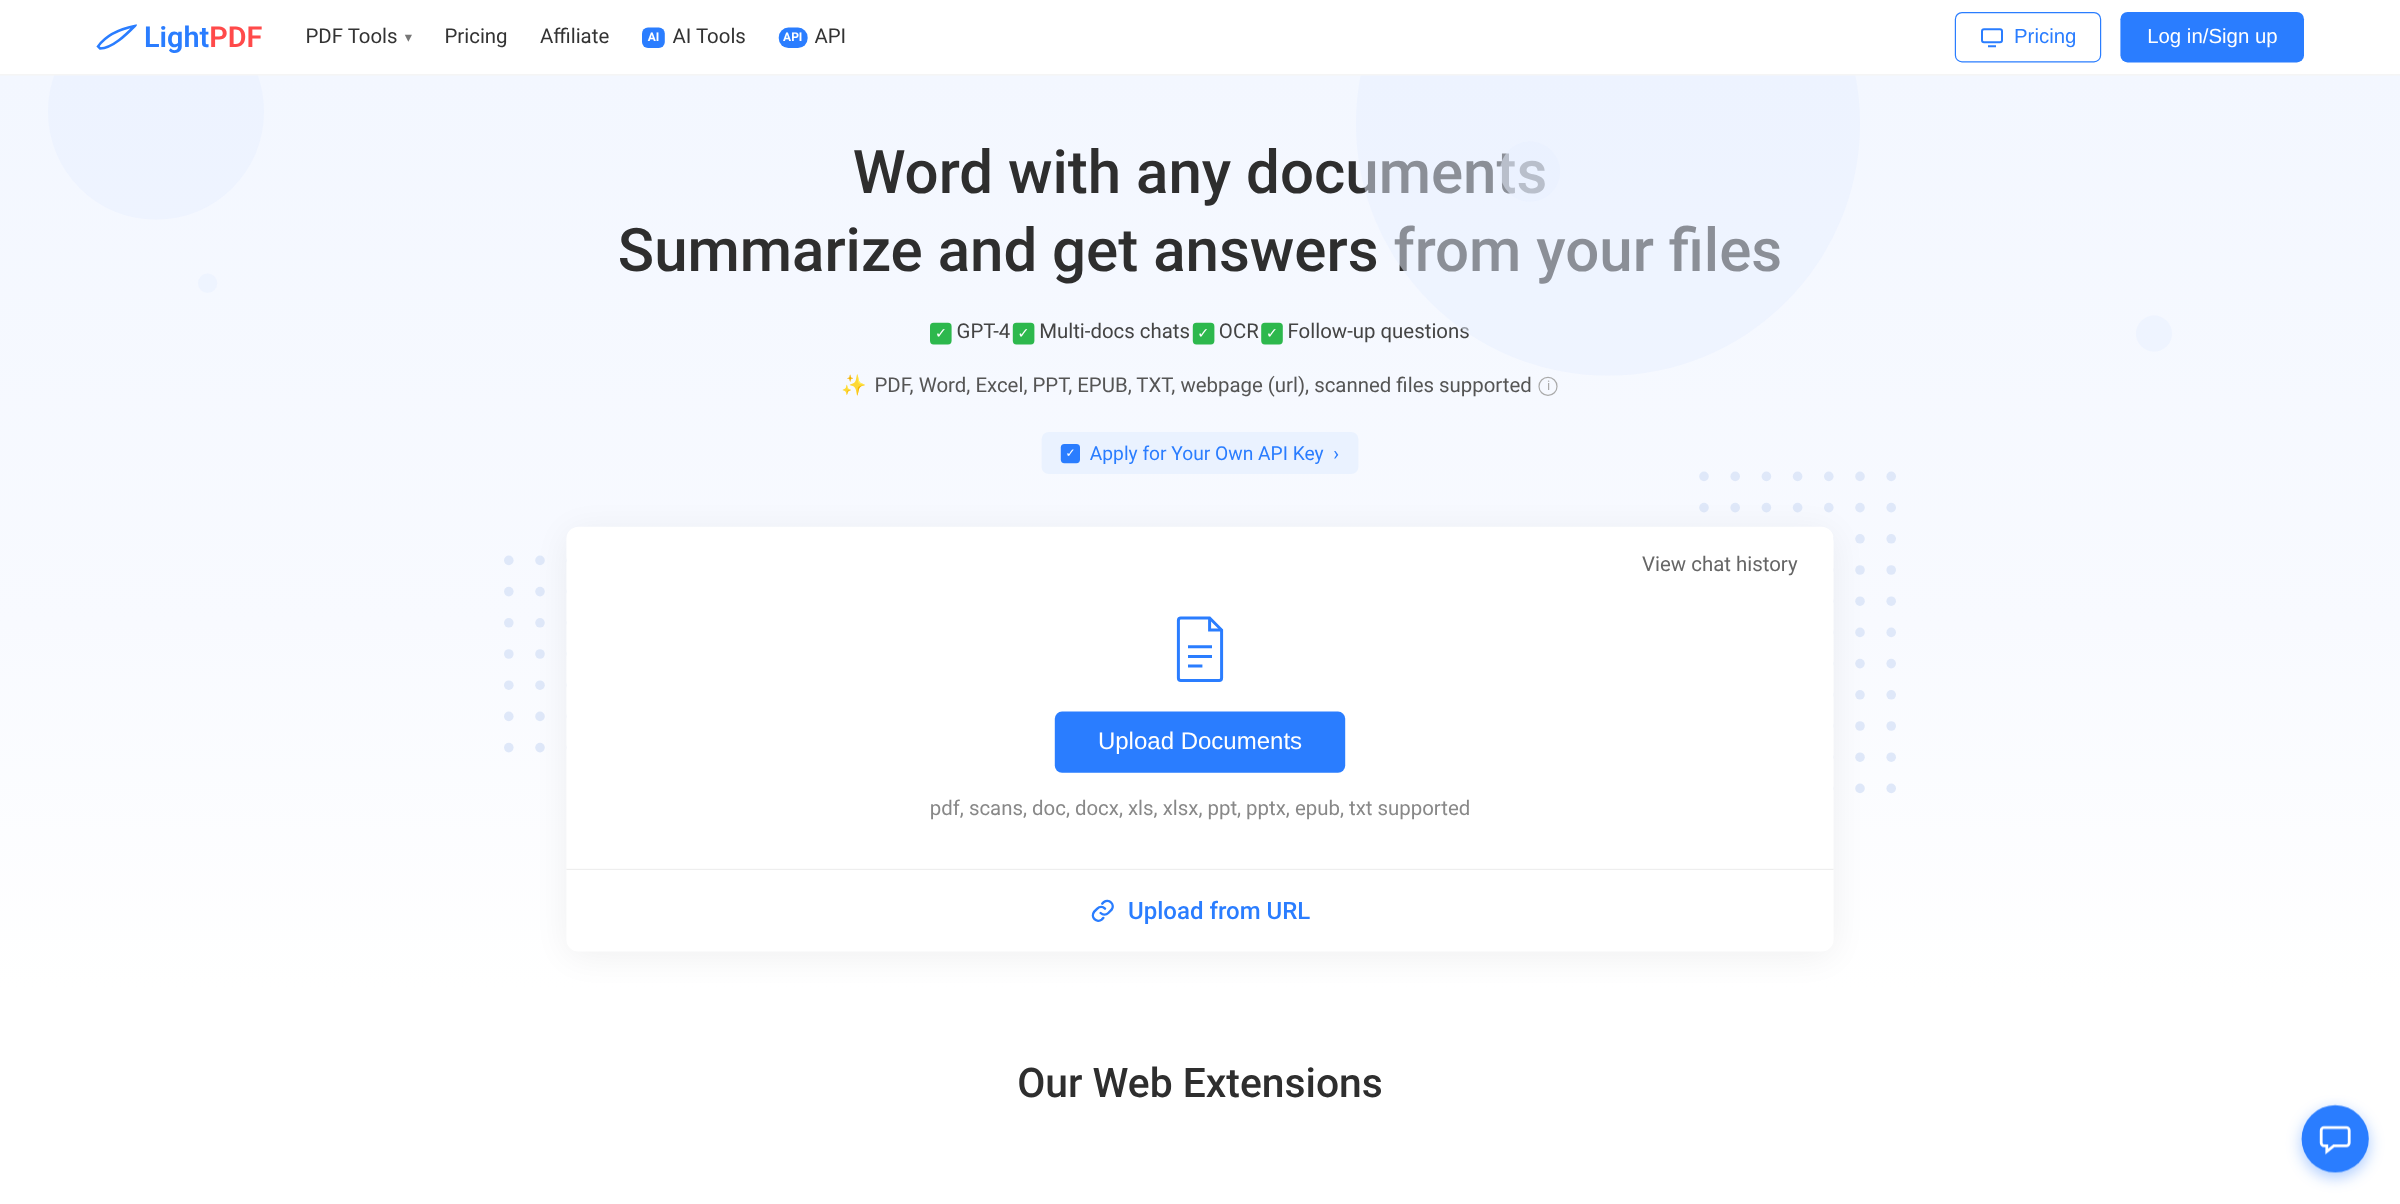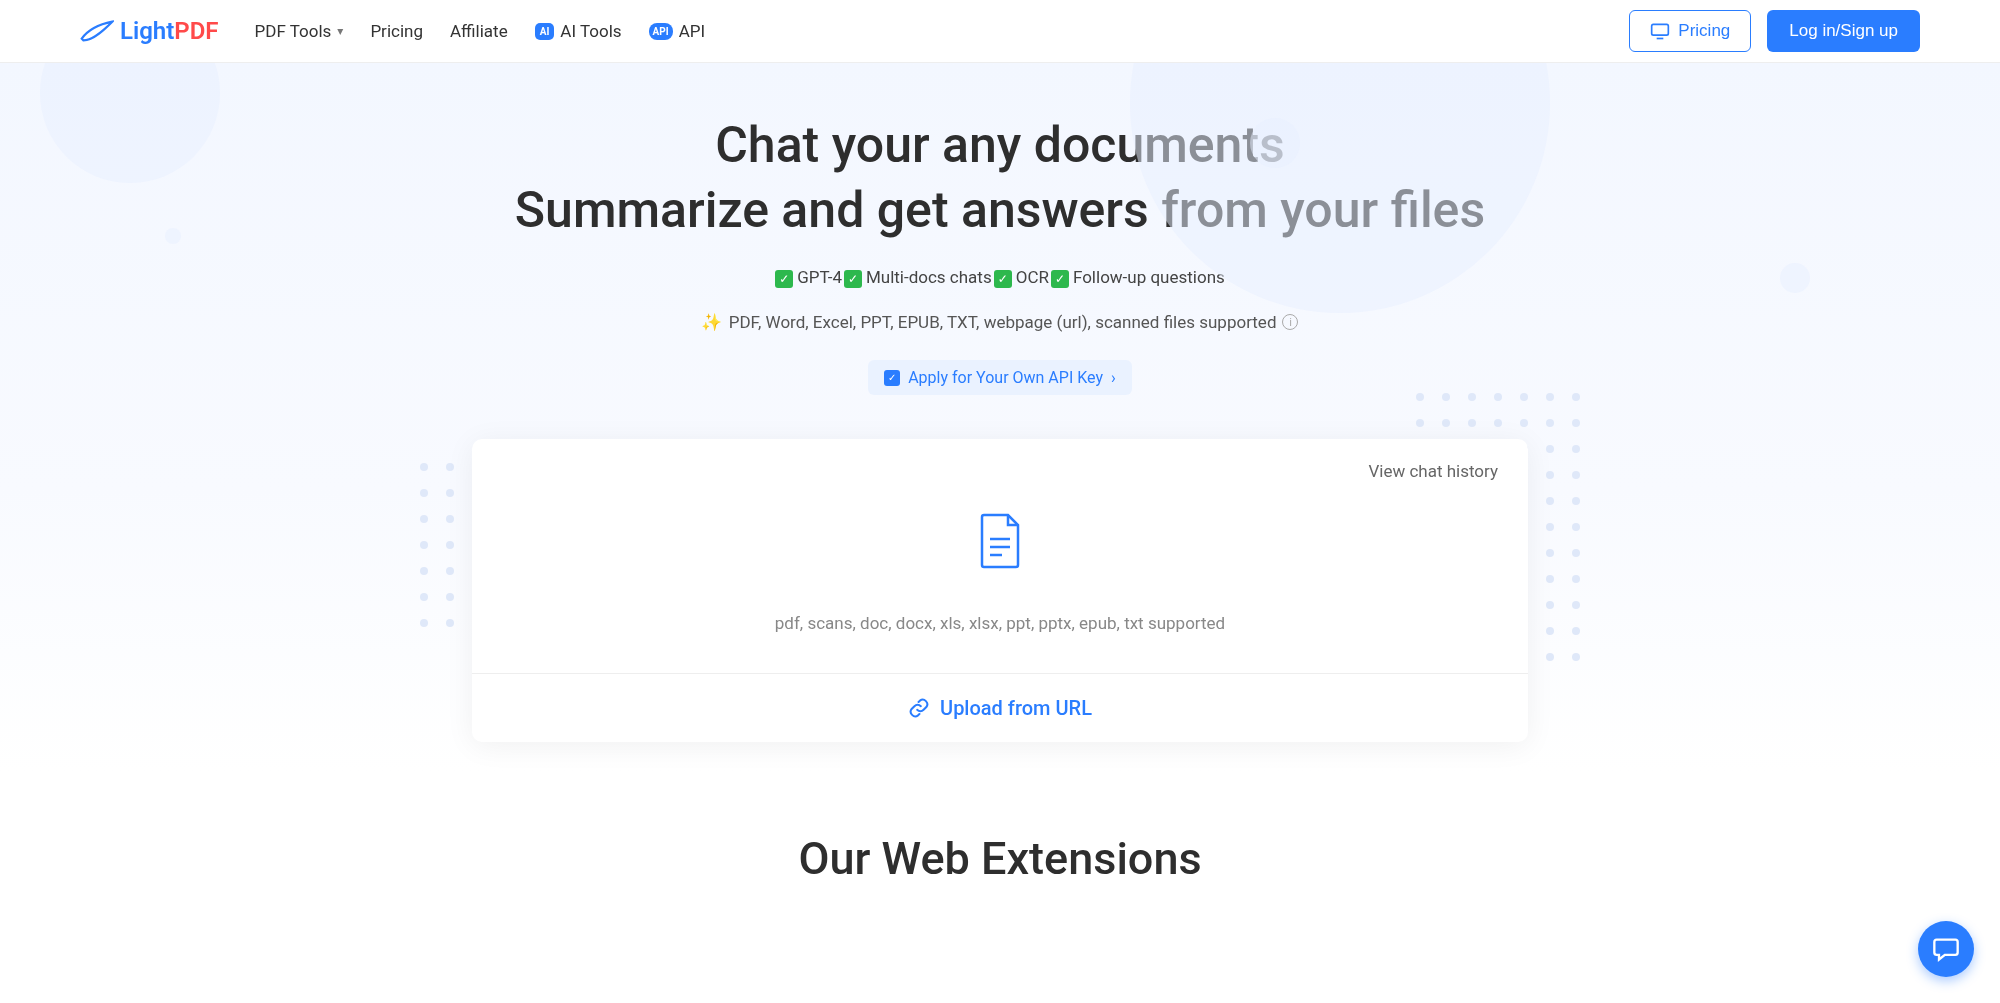--- a/index.html
+++ b/index.html
@@ -45,21 +45,21 @@
 .doc-icon { width: 44px; height: 56px; margin: 32px auto 20px; }
 .upload-main { background: #2a7dff; color: #fff; border: none; padding: 14px 36px; border-radius: 6px; font-size: 20px; font-weight: 500; cursor: pointer; display: block; margin: 0 auto; }
 .supported-txt { text-align: center; color: #888; font-size: 17px; margin-top: 20px; }
 .card-bottom { border-top: 1px solid #eee; padding: 22px; display: flex; justify-content: center; align-items: center; gap: 10px; color: #2a7dff; font-size: 20px; font-weight: 500; cursor: pointer; }
 .link-icon { width: 22px; height: 22px; }
 
 .discord-row { width: 1056px; margin: 14px auto 0; font-size: 16px; color: #333; }
 .discord-row a { color: #2a7dff; text-decoration: none; }
 
 .extensions { text-align: center; padding: 60px 0 40px; }
-.extensions h2 { font-size: 45px; font-weight: 500; color: #2e2e2e; margin-bottom: 60px; }
+.extensions h2 { font-size: 34px; font-weight: 500; color: #2e2e2e; margin-bottom: 60px; }
 
 .chat-bubble { position: fixed; bottom: 26px; right: 26px; width: 56px; height: 56px; border-radius: 50%; background: #2a7dff; display: flex; align-items: center; justify-content: center; cursor: pointer; box-shadow: 0 4px 12px rgba(42,125,255,0.4); }
 .chat-bubble svg { width: 28px; height: 28px; }
 </style>
 </head>
 <body>
 
 <div class="header">
   <div class="header-left">
     <div class="logo">
@@ -214,21 +214,21 @@
       <span></span>
       <span></span>
       <span></span>
       <span></span>
       <span></span>
       <span></span>
       <span></span>
     </div>
 
   <h1>
-    <span>Chat your any documents</span><br>
+    <span>Word with any documents</span><br>
     <span>Summarize and get answers from your files</span>
   </h1>
 
   <div class="features-row">
     <span><span class="check">✓</span><span>GPT-4</span></span>
     <span><span class="check">✓</span><span>Multi-docs chats</span></span>
     <span><span class="check">✓</span><span>OCR</span></span>
     <span><span class="check">✓</span><span>Follow-up questions</span></span>
   </div>
 
@@ -249,20 +249,23 @@
       <div class="history-link">
         <span>View chat history</span>
       </div>
       <svg class="doc-icon" viewBox="0 0 44 56">
         <path d="M6 2 h24 l10 10 v40 a2 2 0 0 1 -2 2 h-32 a2 2 0 0 1 -2 -2 v-48 a2 2 0 0 1 2 -2 z" fill="none" stroke="#2a7dff" stroke-width="2.5"></path>
         <path d="M30 2 v10 h10" fill="none" stroke="#2a7dff" stroke-width="2.5"></path>
         <line x1="12" y1="26" x2="32" y2="26" stroke="#2a7dff" stroke-width="2.5"></line>
         <line x1="12" y1="34" x2="32" y2="34" stroke="#2a7dff" stroke-width="2.5"></line>
         <line x1="12" y1="42" x2="24" y2="42" stroke="#2a7dff" stroke-width="2.5"></line>
       </svg>
+      <button class="upload-main">
+        <span>Upload Documents</span>
+      </button>
       <div class="supported-txt">pdf, scans, doc, docx, xls, xlsx, ppt, pptx, epub, txt supported</div>
     </div>
     <div class="card-bottom">
       <svg class="link-icon" viewBox="0 0 24 24">
         <path d="M10 14 a5 5 0 0 0 7 0 l3 -3 a5 5 0 0 0 -7 -7 l-1.5 1.5" fill="none" stroke="#2a7dff" stroke-width="2.2" stroke-linecap="round"></path>
         <path d="M14 10 a5 5 0 0 0 -7 0 l-3 3 a5 5 0 0 0 7 7 l1.5 -1.5" fill="none" stroke="#2a7dff" stroke-width="2.2" stroke-linecap="round"></path>
       </svg>
       <span>Upload from URL</span>
     </div>
   </div>

